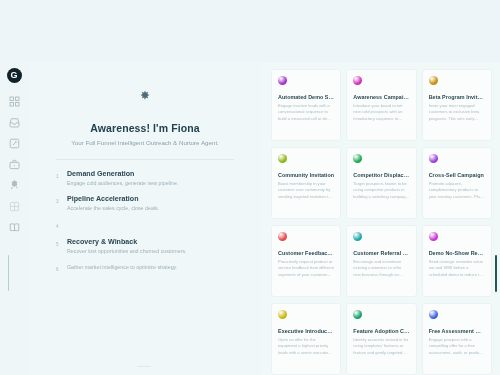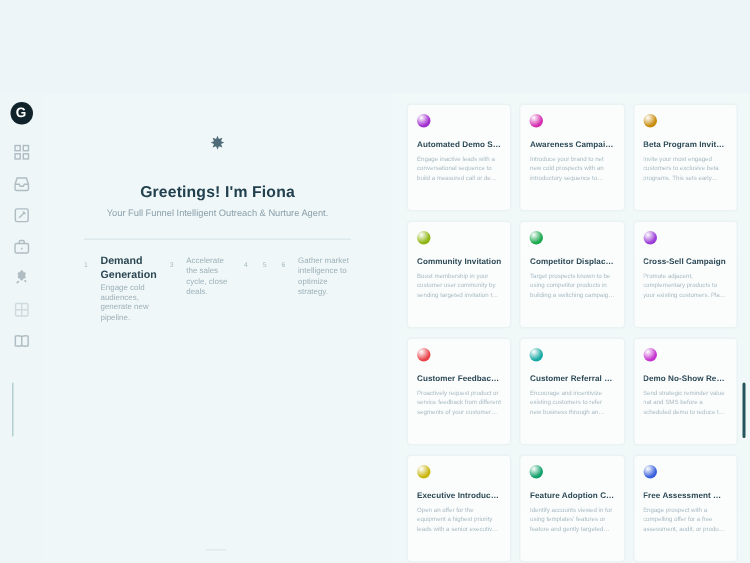--- a/index.html
+++ b/index.html
@@ -47,21 +47,21 @@
   .sparkle svg { width:14px; height:14px; }
   .greet {
     text-align:center; font-size:10.5px; font-weight:bold; color:#22414f;
     letter-spacing:.1px; margin-bottom:5px;
   }
   .sub {
     text-align:center; font-size:6.2px; color:#8aa0ab; margin-bottom:13px;
   }
   .div { height:1px; background:#dde9ec; margin:0 2px 10px 2px; }
 
-  .cap-list { display:flex; flex-direction:row; gap:8.5px; padding-left:2px; }
+  .cap-list { display:flex; flex-direction:column; gap:8.5px; padding-left:2px; }
   .cap { display:flex; gap:7px; align-items:flex-start; }
   .cap-num { font-size:4.6px; color:#a9bcc4; padding-top:4px; width:4px; flex:none; }
   .cap-t { font-size:7.1px; font-weight:bold; color:#2a4653; line-height:1.25; }
   .cap-d { font-size:5.3px; color:#9cb0b9; line-height:1.3; margin-top:1px; }
 
   .mid-foot {
     position:absolute; left:0; bottom:8px; width:100%;
     display:flex; align-items:center; justify-content:center; gap:3px;
   }
   .mid-foot .dash { width:14px; height:1px; background:#dfeaed; }
@@ -169,43 +169,48 @@
     <div class="rail-scroll"></div>
   </div>
 
   <div class="mid">
     <div class="mid-inner">
       <div class="sparkle">
         <svg viewBox="0 0 16 16" fill="#4f6b78">
           <path d="M8 0.6l1.1 2.5 2.6-1-1 2.6 2.5 1.1-2.5 1.1 1 2.6-2.6-1L8 11l-1.1-2.5-2.6 1 1-2.6L2.8 5.8l2.5-1.1-1-2.6 2.6 1z"></path>
         </svg>
       </div>
-      <div class="greet">Greetings! I'm Fiona</div>
+      <div class="greet">Awareness! I'm Fiona</div>
       <div class="sub">Your Full Funnel Intelligent Outreach &amp; Nurture Agent.</div>
       <div class="div"></div>
 
       <div class="cap-list">
         <div class="cap">
           <div class="cap-num">1</div>
           <div>
             <div class="cap-t">Demand Generation</div>
             <div class="cap-d">Engage cold audiences, generate new pipeline.</div>
           </div>
         </div>
         <div class="cap">
           <div class="cap-num">3</div>
           <div>
+            <div class="cap-t">Pipeline Acceleration</div>
             <div class="cap-d">Accelerate the sales cycle, close deals.</div>
           </div>
         </div>
         <div class="cap">
           <div class="cap-num">4</div>
         </div>
         <div class="cap">
           <div class="cap-num">5</div>
+          <div>
+            <div class="cap-t">Recovery &amp; Winback</div>
+            <div class="cap-d">Recover lost opportunities and churned customers.</div>
+          </div>
         </div>
         <div class="cap">
           <div class="cap-num">6</div>
           <div>
             <div class="cap-d">Gather market intelligence to optimize strategy.</div>
           </div>
         </div>
       </div>
     </div>
 

